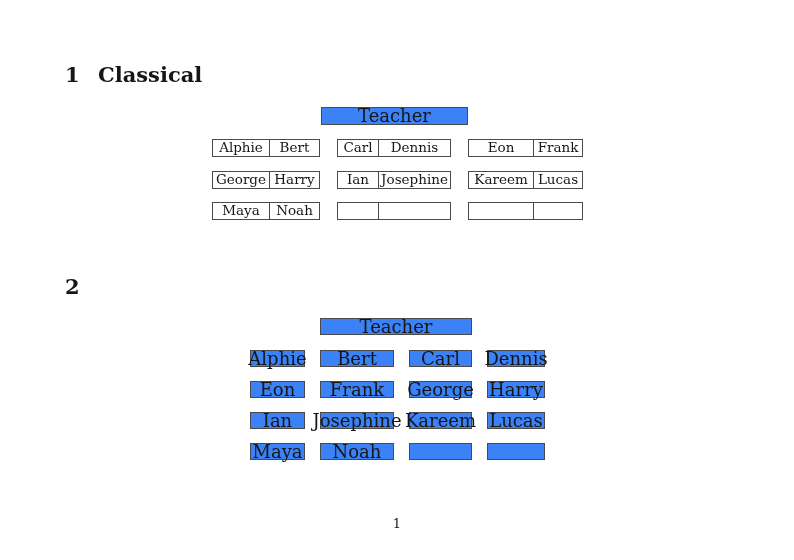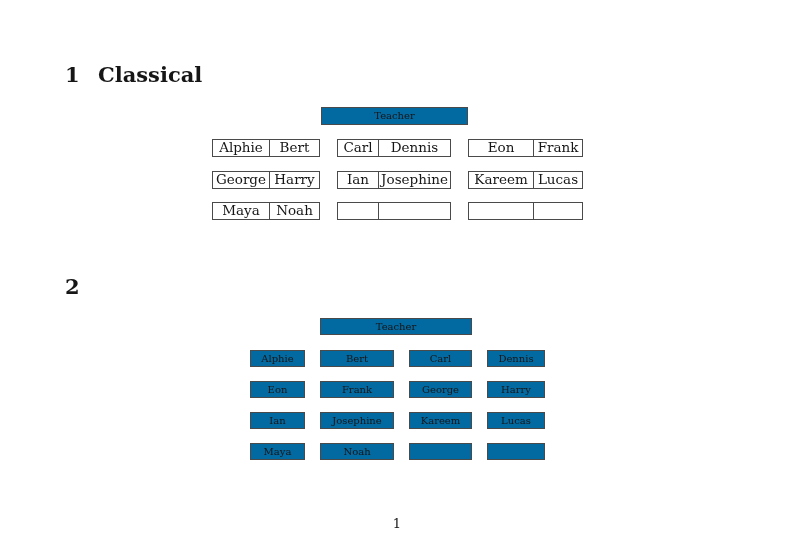--- a/index.html
+++ b/index.html
@@ -18,25 +18,25 @@
     left: 65px;
     display: flex;
     font-weight: bold;
     font-size: 21px;
     line-height: 26px;
   }
   .heading .hnum { width: 33px; }
   .box {
     position: absolute;
     border: 1px solid #4a4a4a;
-    background: #0369a1;
+    background: #3b82f6;
     display: flex;
     align-items: center;
     justify-content: center;
-    font-size: 10px;
+    font-size: 18px;
     line-height: 1;
     white-space: nowrap;
   }
   .desk {
     position: absolute;
     border: 1px solid #4a4a4a;
     background: #ffffff;
     display: flex;
     font-size: 13.5px;
     line-height: 1;

